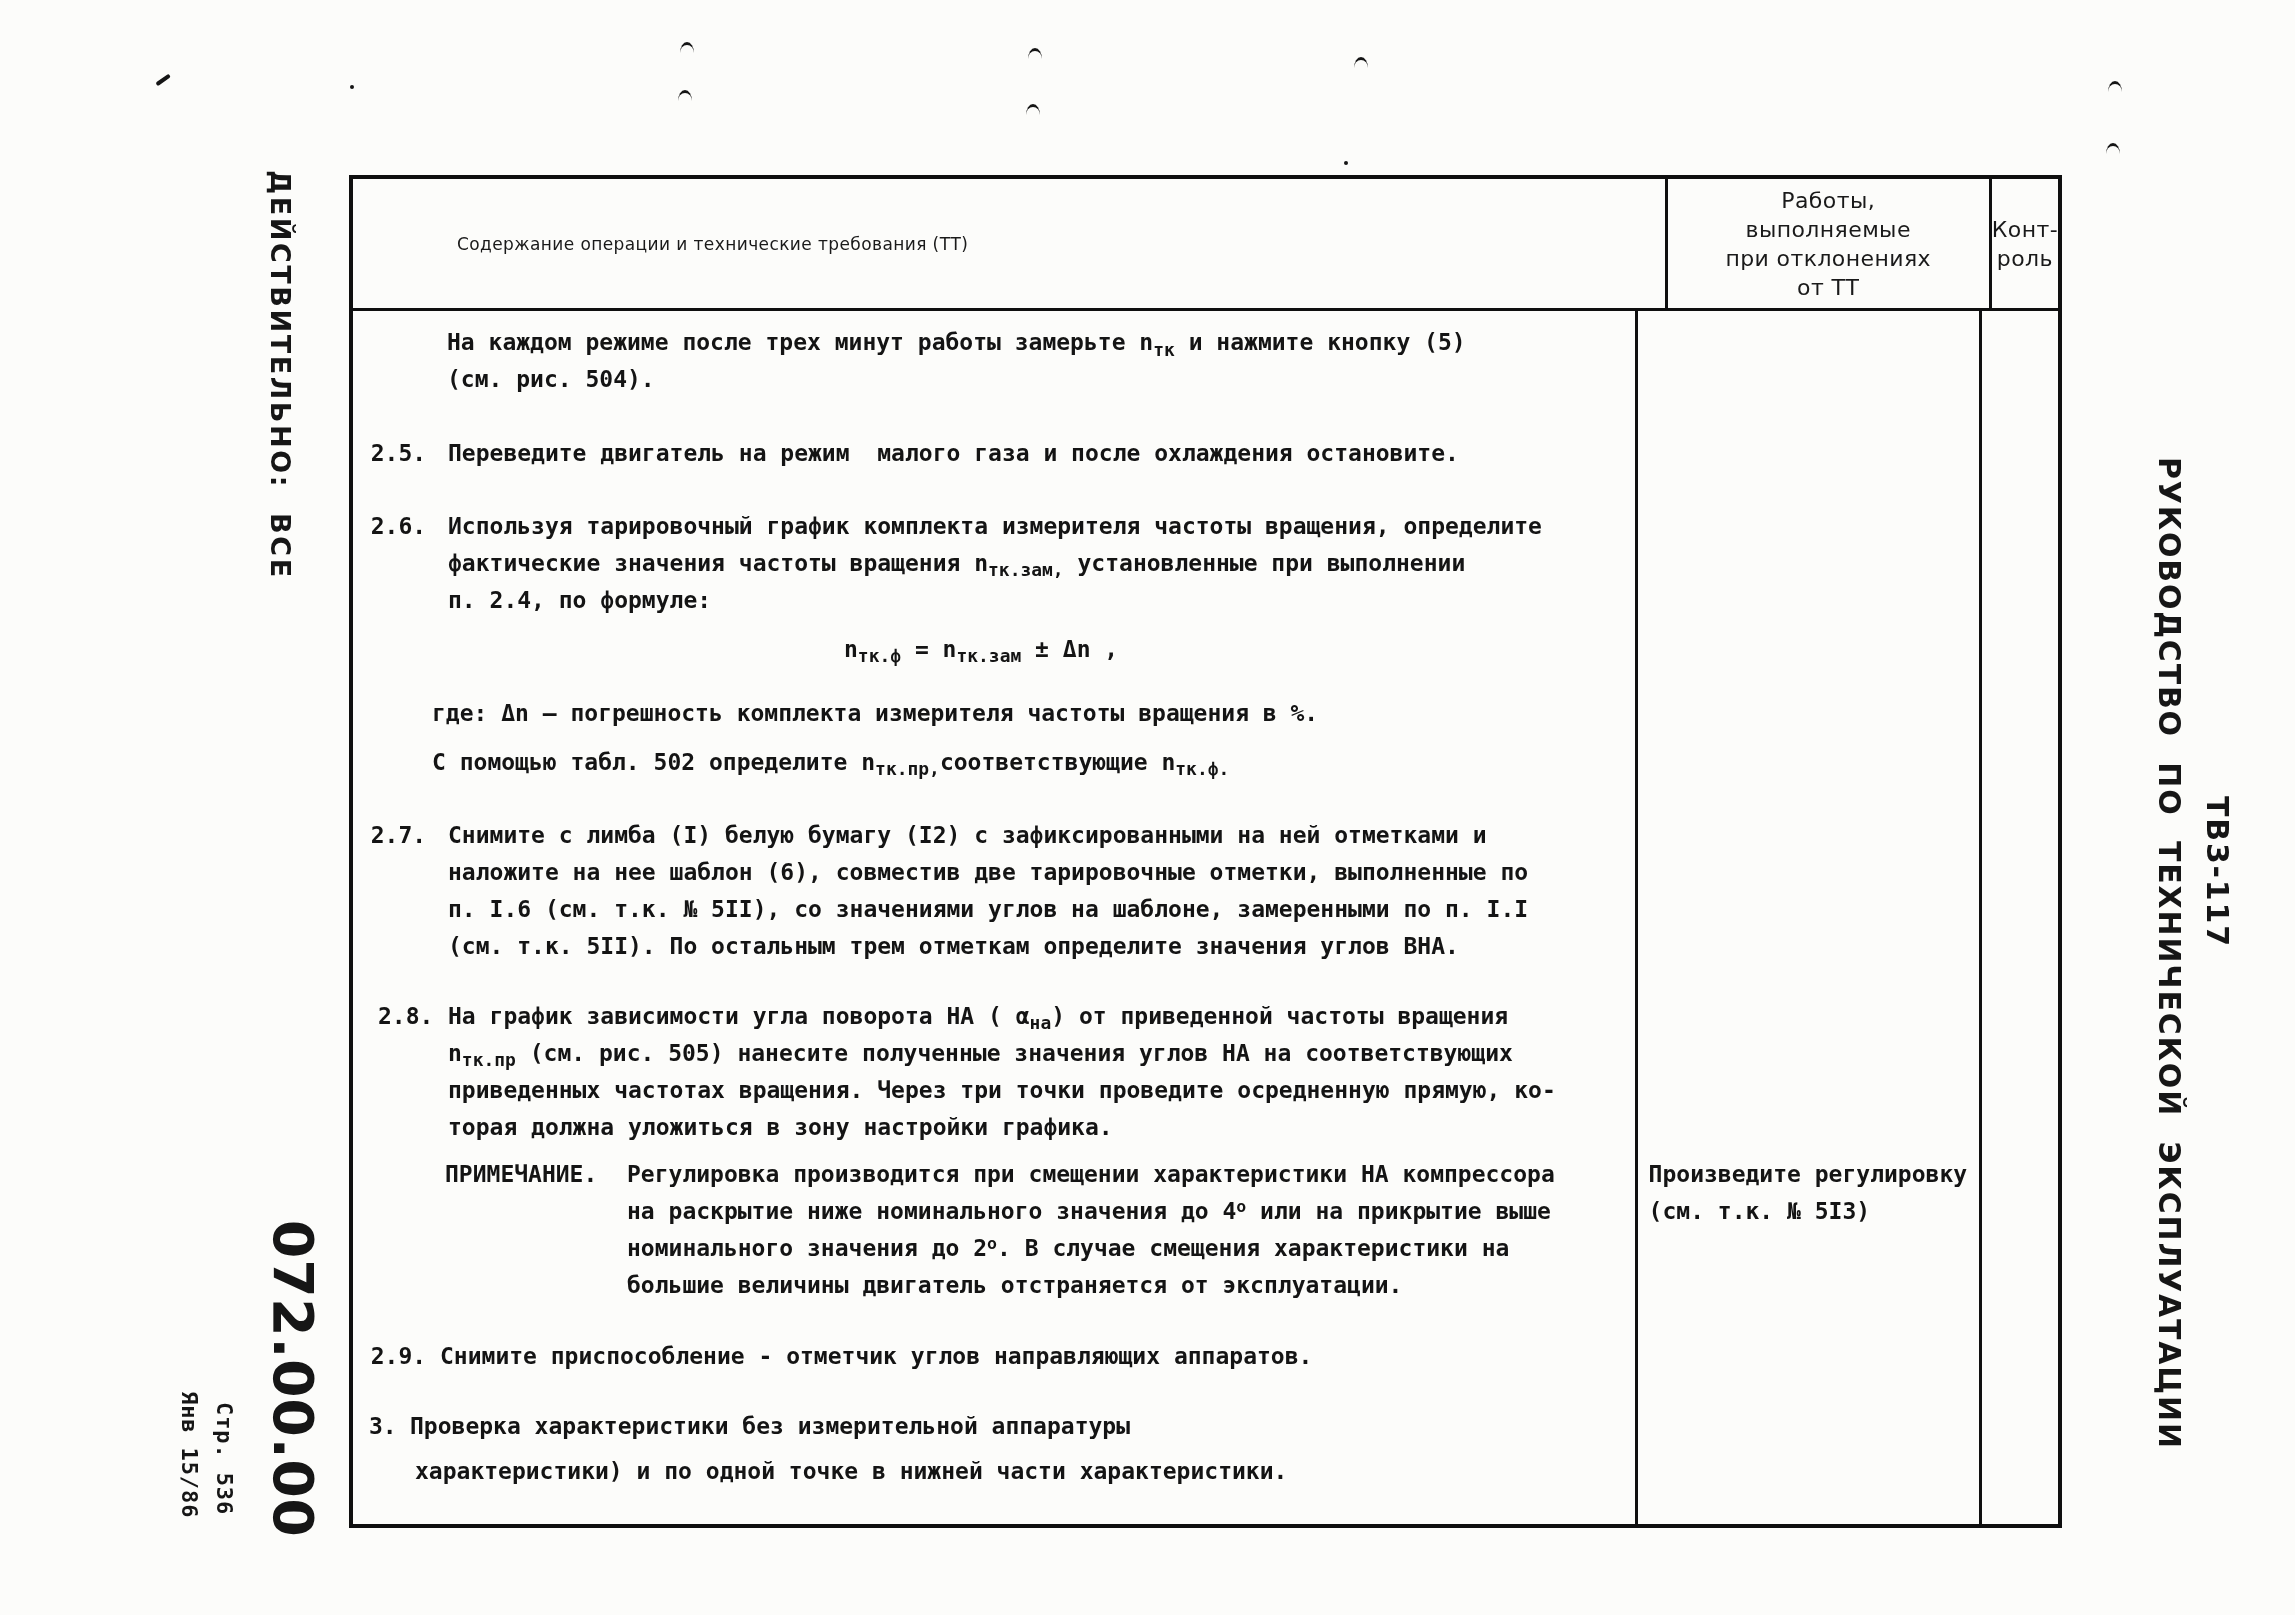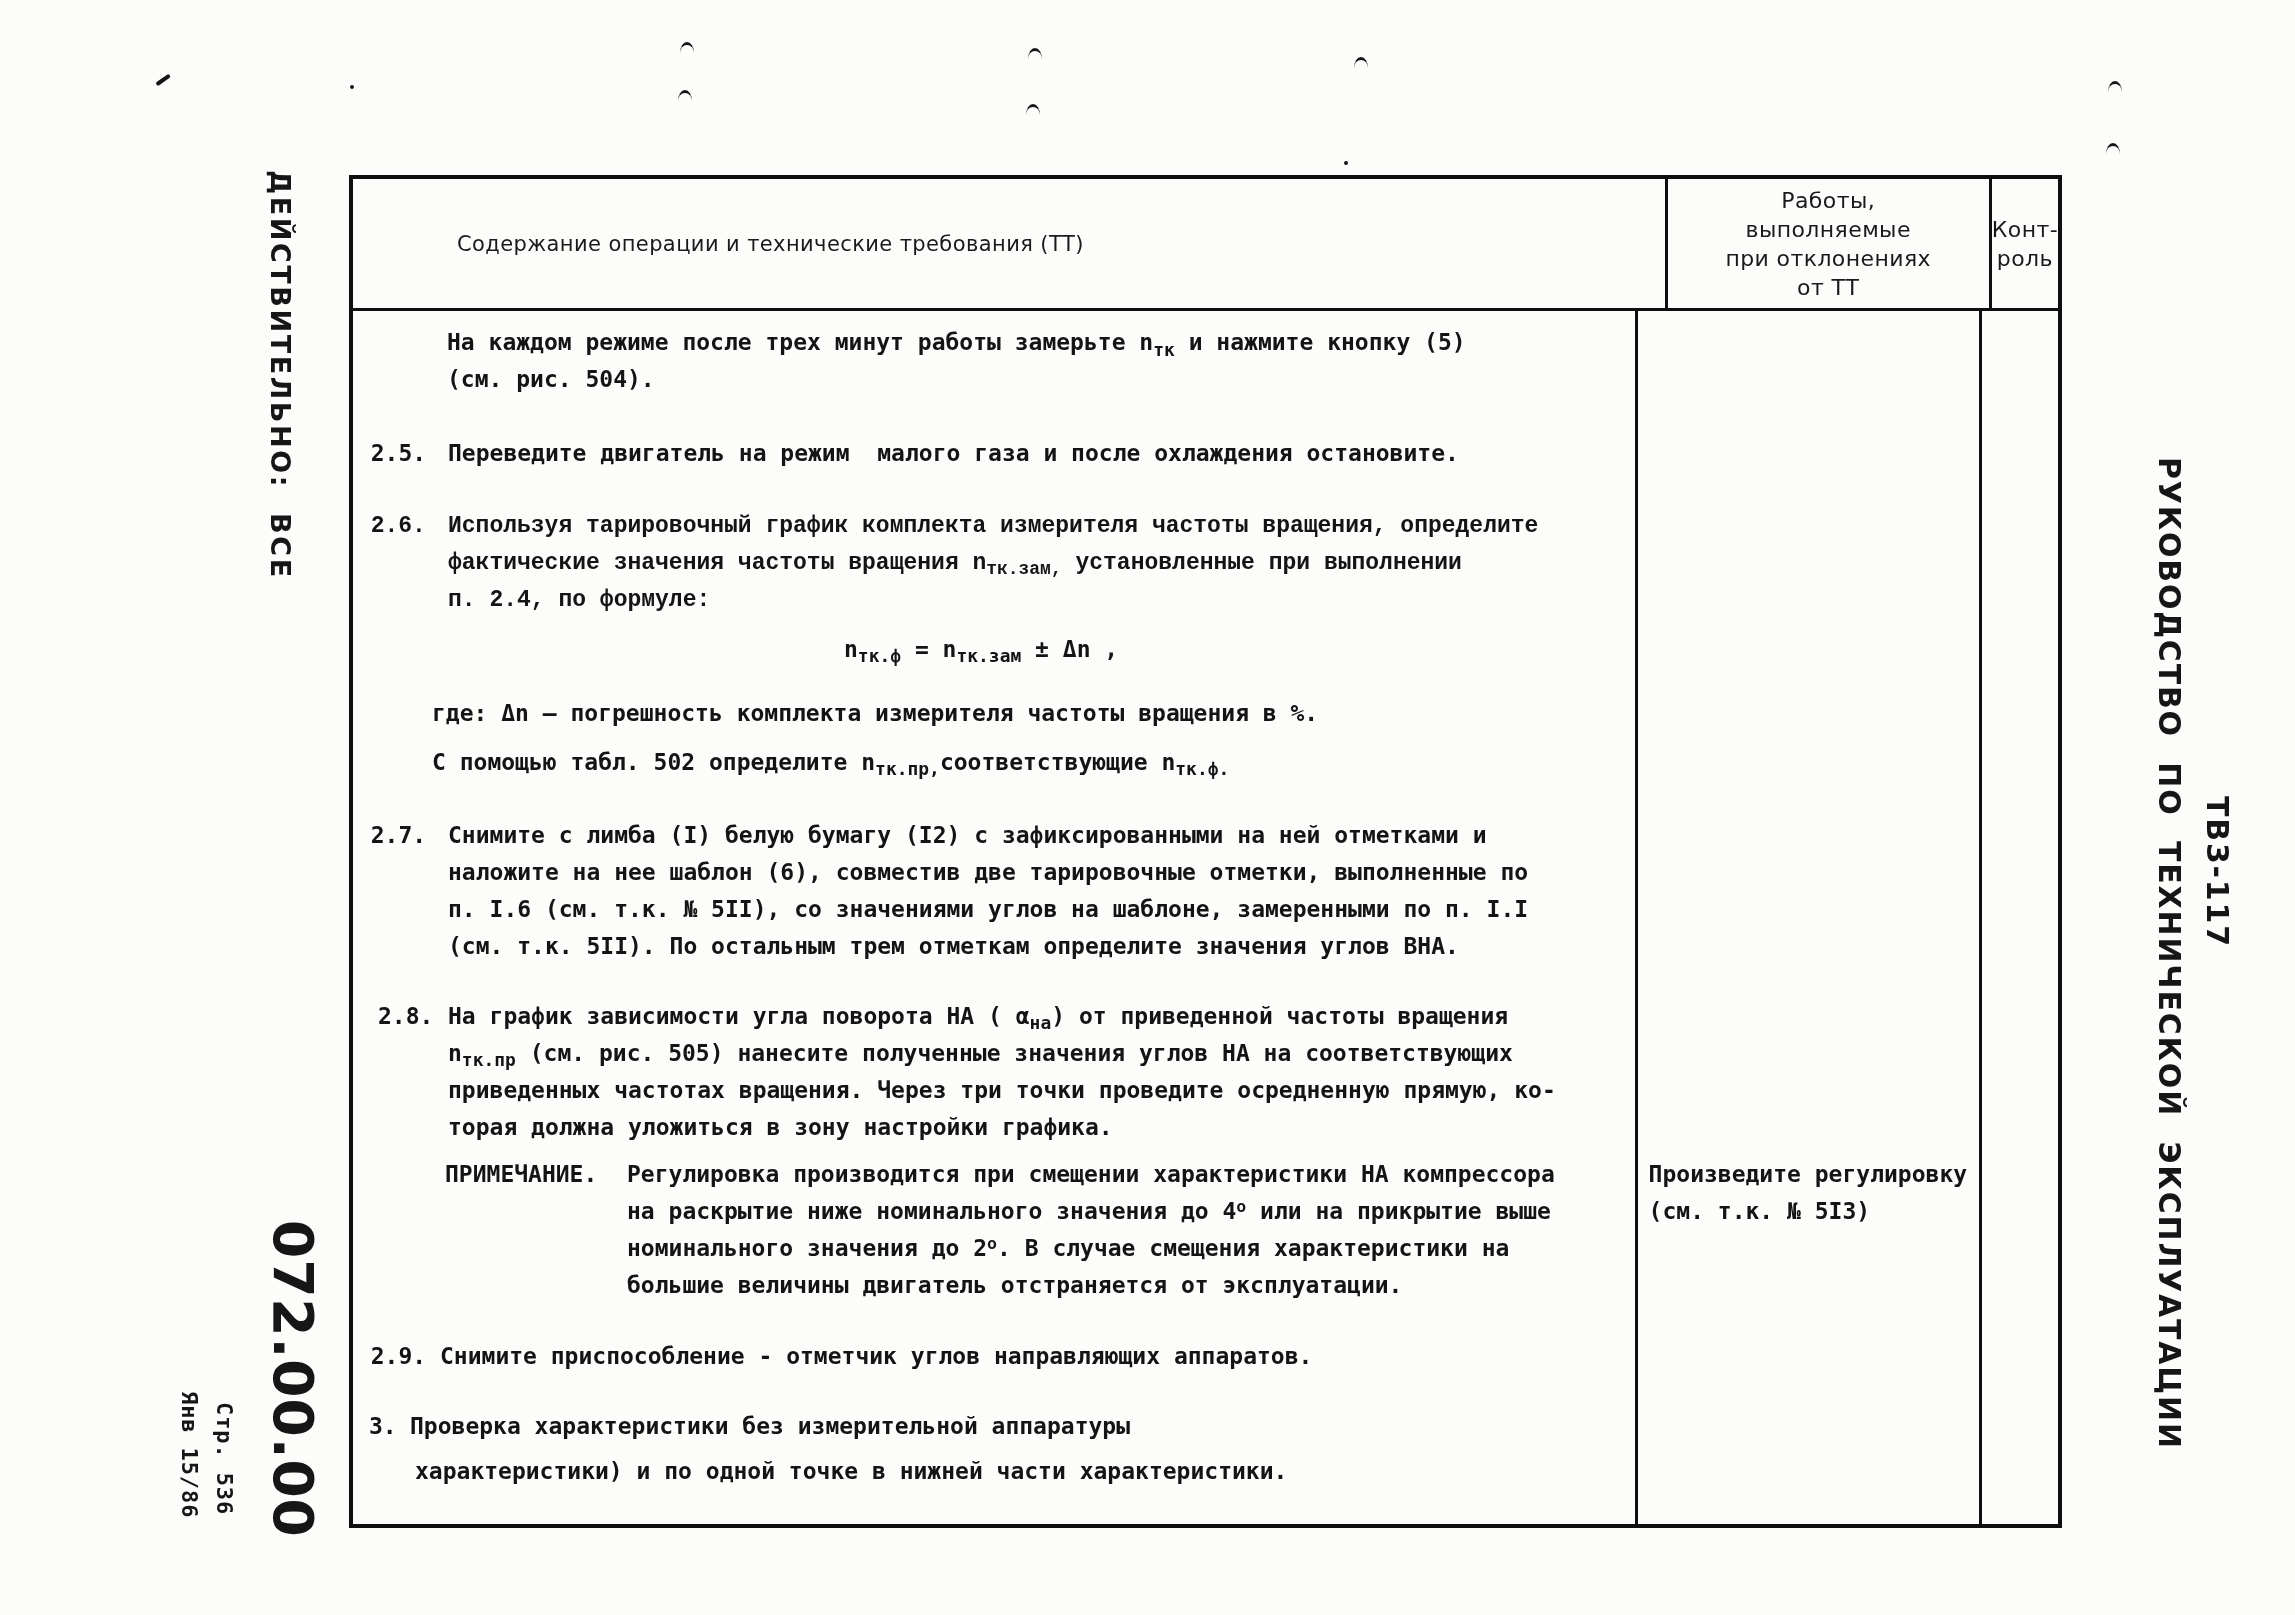--- a/index.html
+++ b/index.html
@@ -25,21 +25,21 @@
     border:4.4px solid #0f0f0f;box-sizing:border-box;background:transparent;
     display:flex;flex-direction:column;
   }
   .hdr{display:flex;height:132px;border-bottom:3.5px solid #0f0f0f;box-sizing:border-box;}
   .bdy{display:flex;flex:1;position:relative;}
   .c1{width:1282px;border-right:3.5px solid #0f0f0f;box-sizing:content-box;}
   .c2{width:341px;border-right:3.5px solid #0f0f0f;}
   .c3{flex:1;}
   .hcell{display:flex;flex-direction:column;justify-content:center;
     font-family:"DejaVu Sans",sans-serif;color:#1a1a1a;}
-  .hcell.c1{align-items:flex-start;padding-left:104px;font-size:21px;letter-spacing:0.4px;}
+  .hcell.c1{align-items:flex-start;padding-left:104px;font-size:17px;letter-spacing:0.4px;}
   .hcell.c2,.hcell.c3{align-items:center;font-size:22px;letter-spacing:0.4px;}
   .hline{line-height:29px;text-align:center;}
   .bcell{position:relative;overflow:hidden;}
   
   .para{position:absolute;left:0;right:5.3px;}
   .pnum{position:absolute;top:0;font-size:23px;font-weight:bold;line-height:37px;white-space:pre;}
   .plines{display:block;}
   .pline{white-space:pre;font-size:23px;font-weight:bold;line-height:37px;}
   .pline sub{font-size:0.78em;position:relative;top:0.30em;vertical-align:baseline;line-height:0;}
   .pline sup{font-size:0.72em;position:relative;top:-0.45em;vertical-align:baseline;line-height:0;}
@@ -84,21 +84,21 @@
             <div class="pline">На каждом режиме после трех минут работы замерьте n<sub>тк</sub> и нажмите кнопку (5)</div>
             <div class="pline">(см. рис. 504).</div>
           </div>
         </div>
         <div class="para" style="top: 124px;">
           <span class="pnum" style="left: 17.7px;">2.5.</span>
           <div class="plines" style="margin-left: 95px;">
             <div class="pline">Переведите двигатель на режим  малого газа и после охлаждения остановите.</div>
           </div>
         </div>
-        <div class="para" style="top: 197px; font-family: Liberation Mono, monospace;">
+        <div class="para" style="top: 197px;">
           <span class="pnum" style="left: 17.7px;">2.6.</span>
           <div class="plines" style="margin-left: 95px;">
             <div class="pline">Используя тарировочный график комплекта измерителя частоты вращения, определите</div>
             <div class="pline">фактические значения частоты вращения n<sub>тк.зам,</sub> установленные при выполнении</div>
             <div class="pline">п. 2.4, по формуле:</div>
           </div>
         </div>
         <div class="para" style="top: 320px;">
           <div class="plines" style="margin-left: 491px;">
             <div class="pline">n<sub>тк.ф</sub> = n<sub>тк.зам</sub> ± Δn ,</div>

